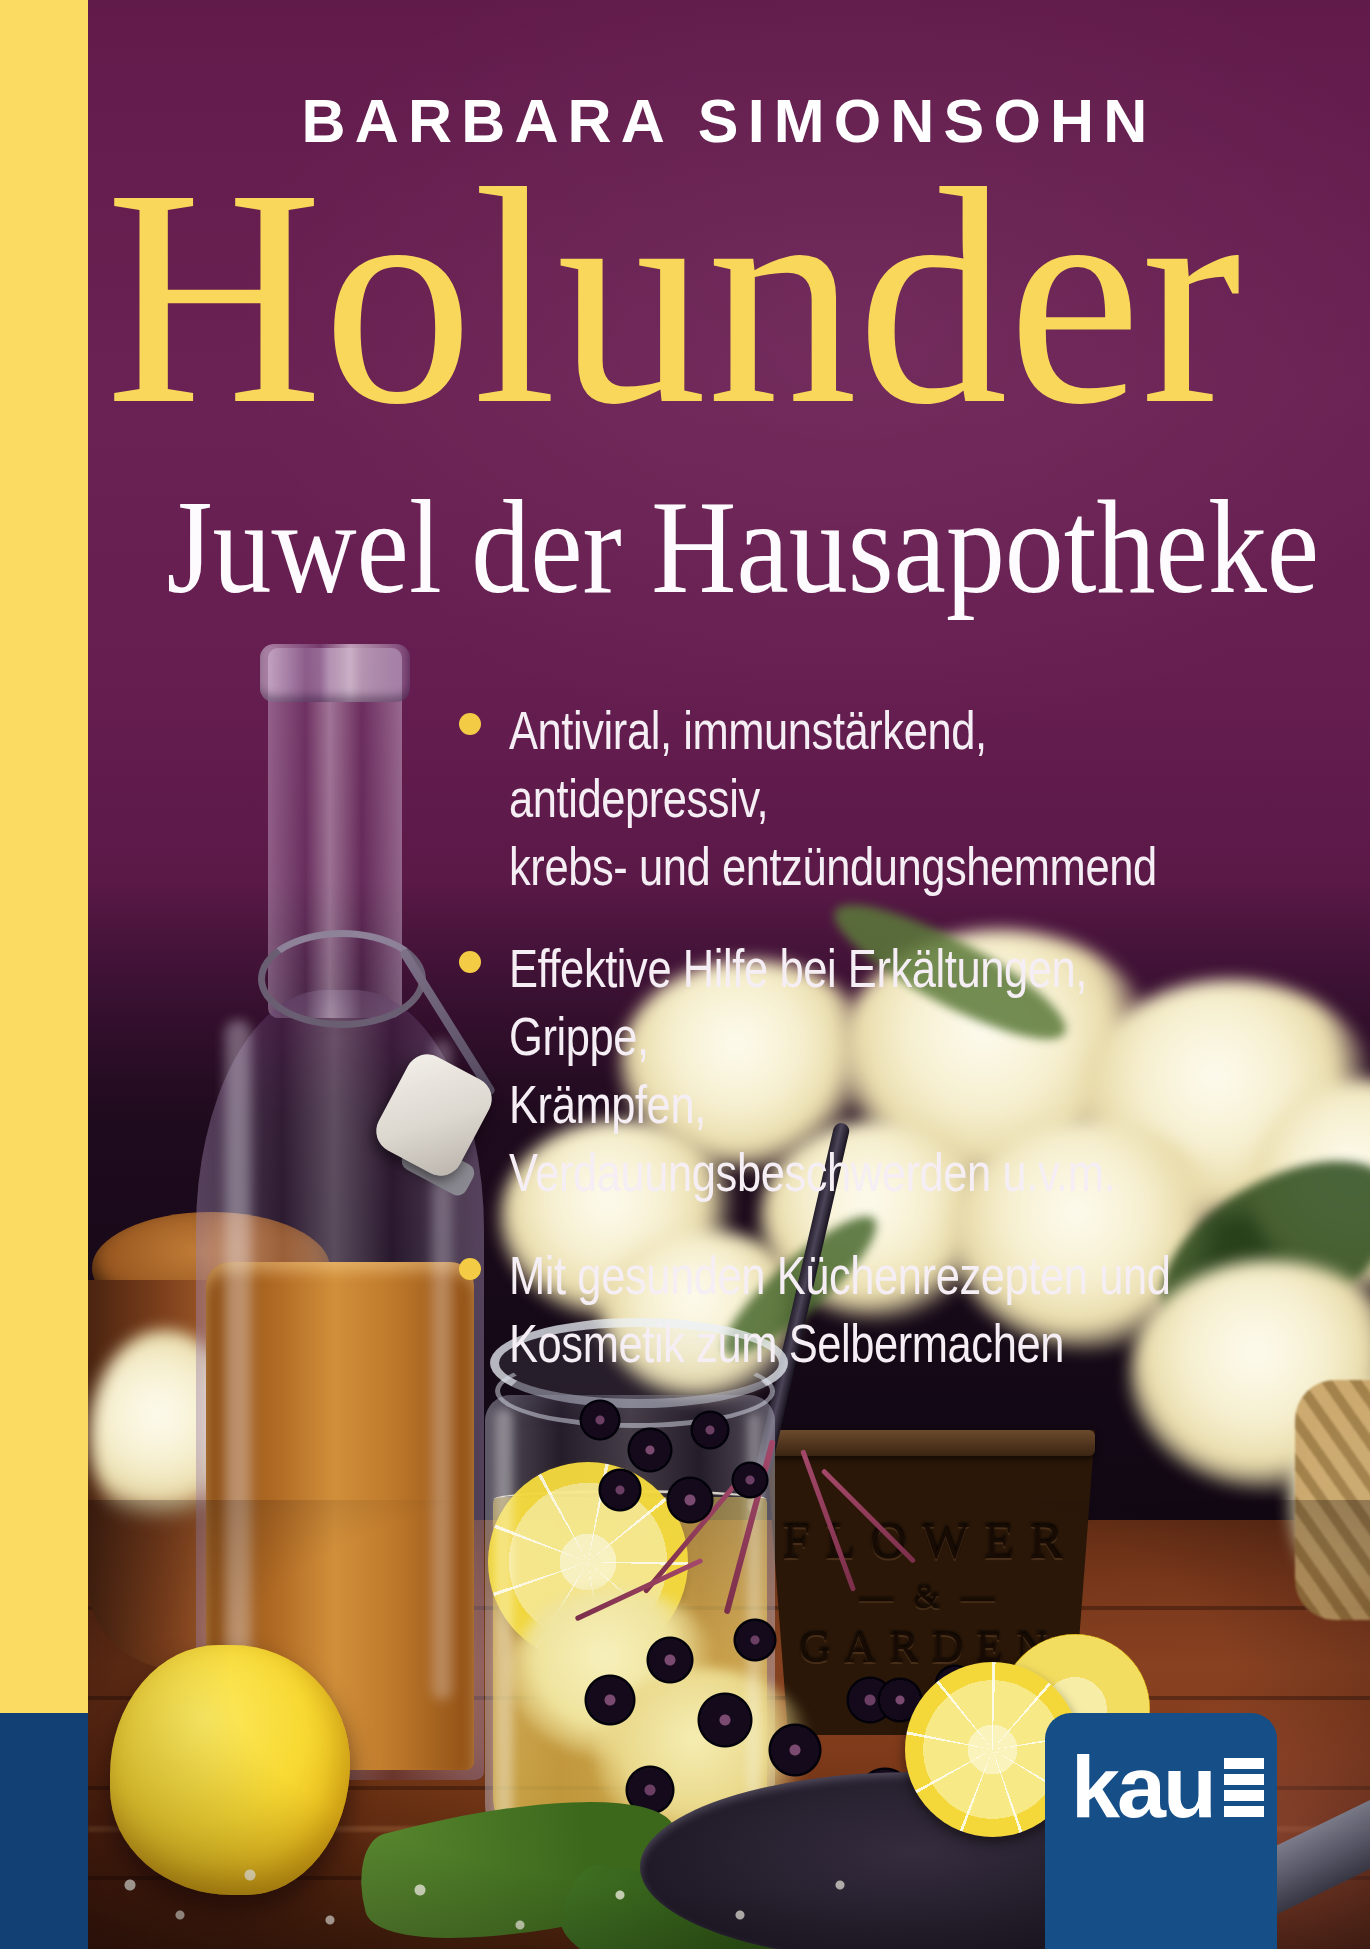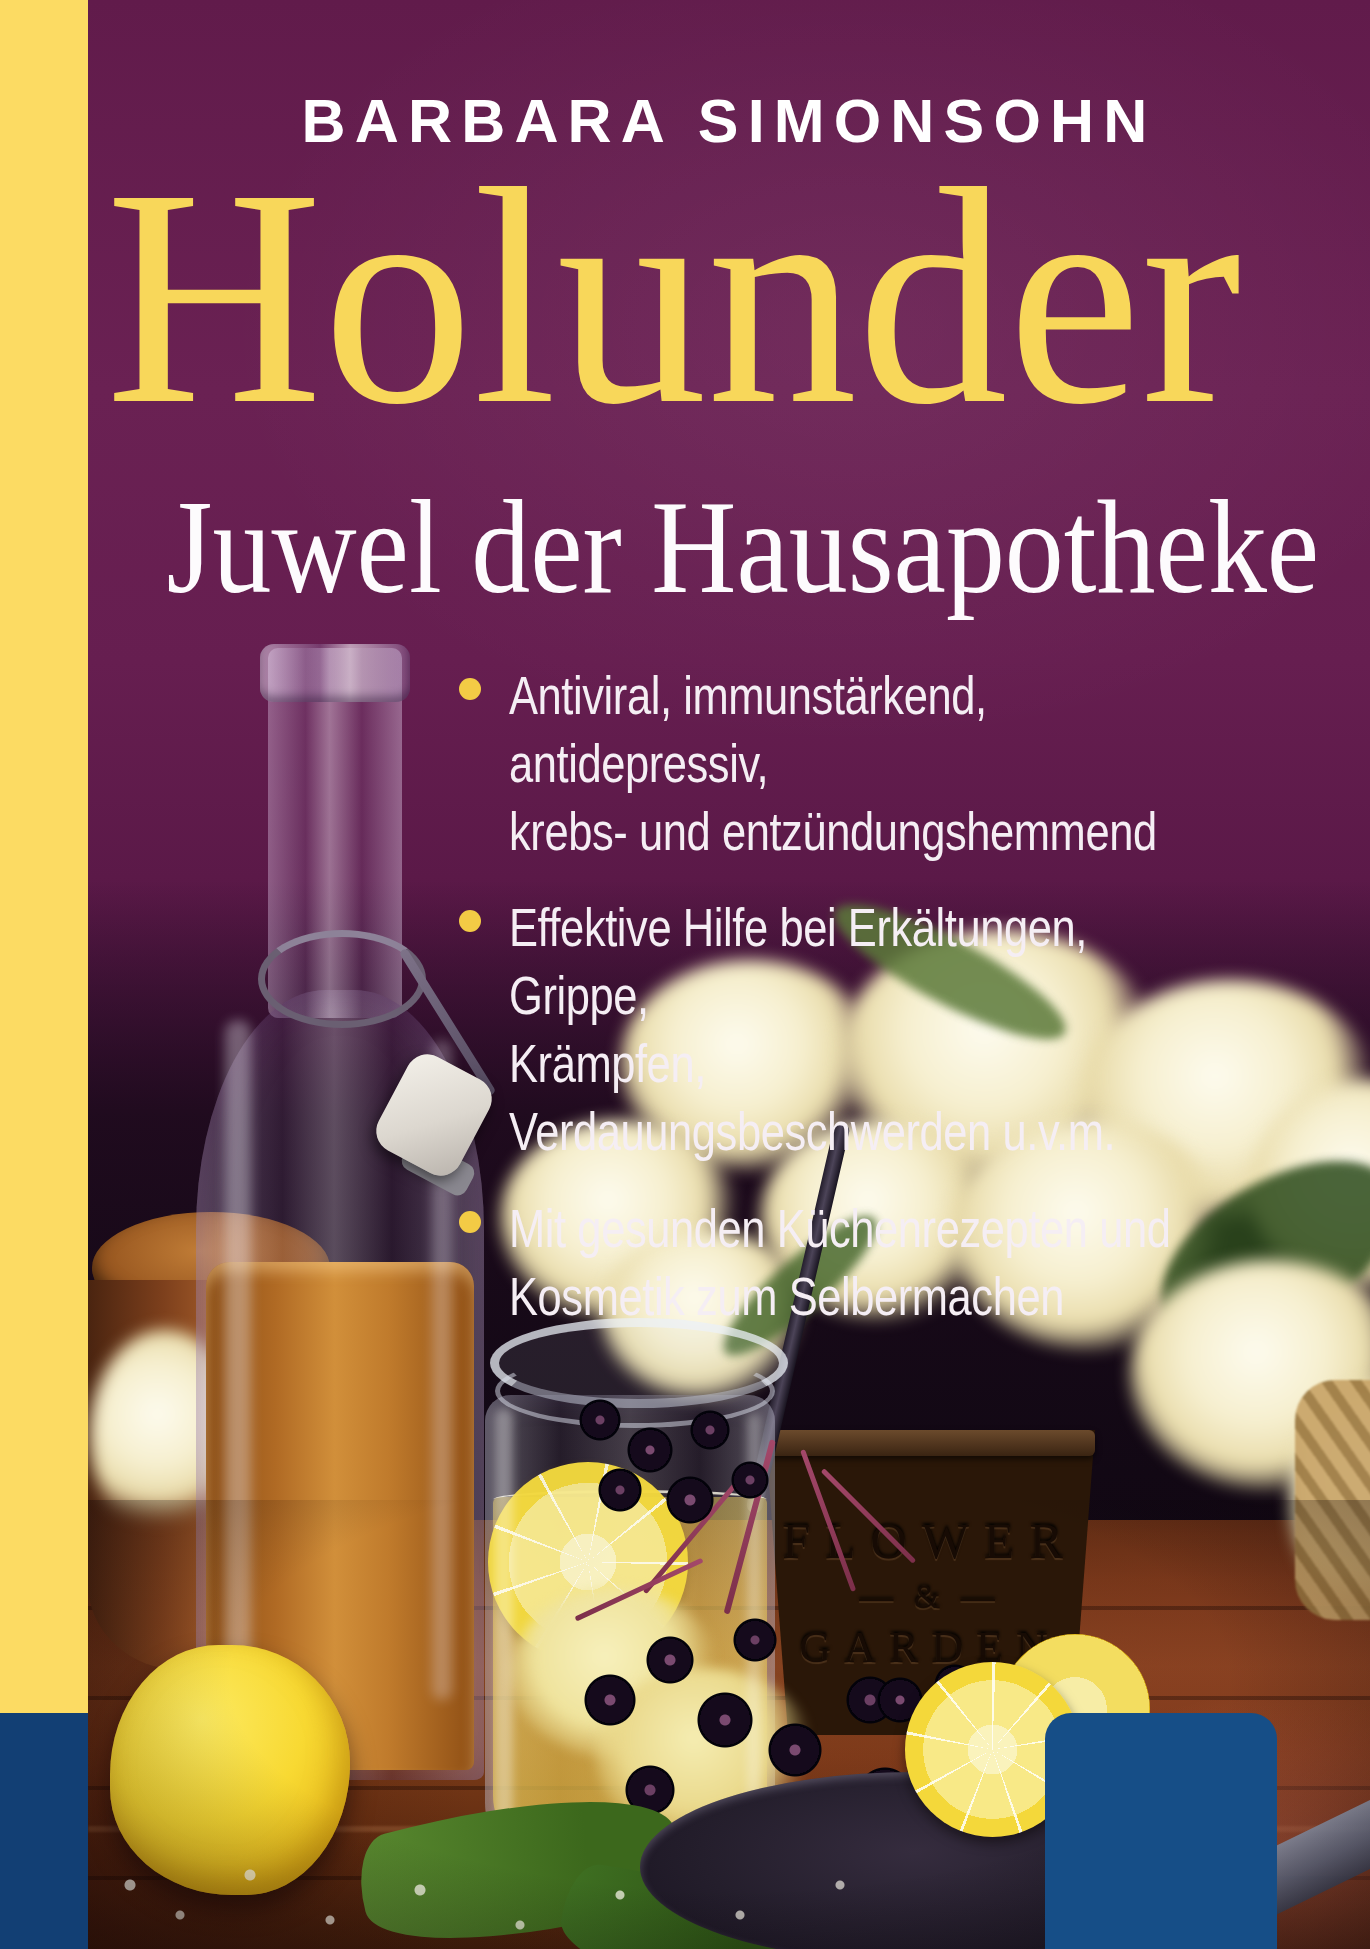--- a/index.html
+++ b/index.html
@@ -196,21 +196,21 @@
   
   .author{left:88px;top:86px;width:1282px;z-index:30;text-align:center;color:#ffffff;
     font-size:61px;font-weight:600;letter-spacing:.15em;}
   .title{left:88px;top:142px;width:1138px;z-index:30;text-align:center;color:#f8d75a;
     font-family:"Liberation Serif",serif;font-size:310px;line-height:1;font-weight:400;white-space:nowrap;}
   .title span{display:inline-block;transform:scaleX(.97);transform-origin:center;}
   .subtitle{left:88px;top:480px;width:1282px;z-index:30;text-align:right;color:#fdfbfd;
     font-family:"Liberation Serif",serif;font-size:134px;line-height:1;font-weight:400;white-space:nowrap;}
   .subtitle span{display:inline-block;transform:scaleX(.88);transform-origin:center;}
   .bullets{left:459px;top:662px;width:860px;z-index:30;list-style:none;margin:0;padding:0;}
-  .bullets li{display:flex;gap:28px;margin-bottom:29px;}
+  .bullets li{display:flex;gap:28px;margin-bottom:29px;margin-top:35px;}
   .dot{flex:0 0 auto;width:22px;height:22px;margin-top:16px;border-radius:50%;background:#f3cb45;}
   .btxt{color:#f5eef4;font-size:53px;line-height:1.28;letter-spacing:-.5px;white-space:pre-line;
     display:inline-block;transform:scaleX(.82);transform-origin:left top;}
 
   
   .logo{left:1045px;top:1713px;width:232px;height:260px;z-index:40;border-radius:26px;background:#164e87;
     display:flex;flex-direction:column;align-items:flex-start;padding:38px 0 0 26px;box-sizing:border-box;}
   .logo-line1,.logo-word{color:#fff;font-weight:bold;font-size:88px;line-height:.82;letter-spacing:-3px;}
   .logo-row{display:flex;align-items:center;gap:10px;}
   .logo-bars{display:flex;flex-direction:column;gap:5px;}
@@ -318,15 +318,24 @@
 Krämpfen, Verdauungsbeschwerden u.v.m.</span>
     </li>
     <li>
       <span class="dot"></span>
       <span class="btxt">Mit gesunden Küchenrezepten und
 Kosmetik zum Selbermachen</span>
     </li>
   </ul>
 
   <div class="abs logo">
+    <div class="logo-row">
+      <span class="logo-word">kau</span>
+      <span class="logo-bars">
+        <span class="bar"></span>
+          <span class="bar"></span>
+          <span class="bar"></span>
+          <span class="bar"></span>
+      </span>
+    </div>
   </div>
 
 </div>
 
 </body></html>

